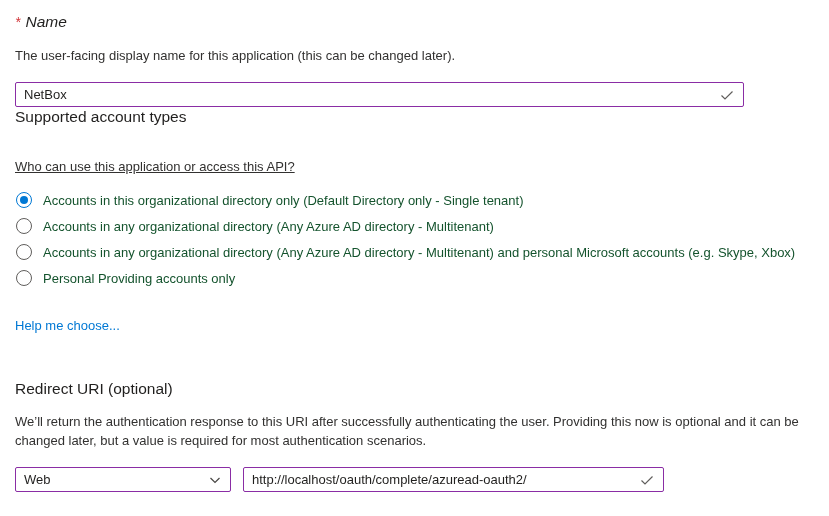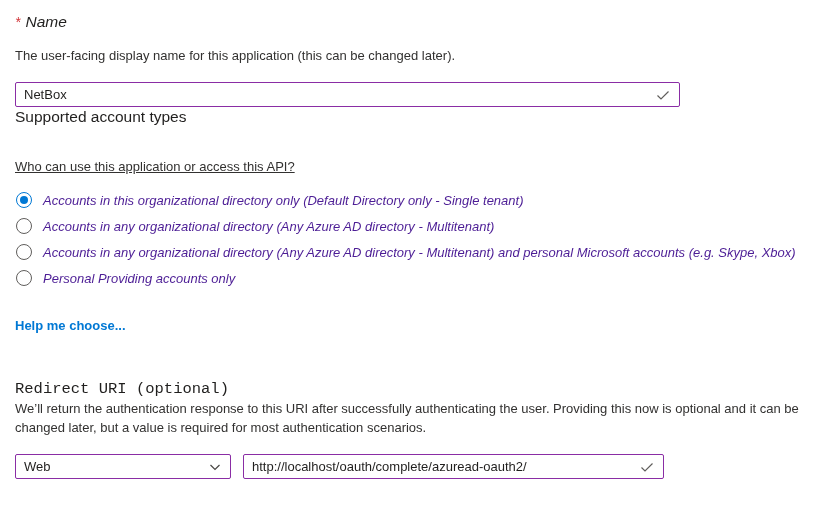--- a/index.html
+++ b/index.html
@@ -28,21 +28,21 @@
     max-width: 801px;
   }
 
   
   .name-title-row { margin-top: 1px; font-style: italic; }
   .name-desc { margin-top: 14px; }
 
   .input-wrap {
     position: relative;
     margin-top: 17px;
-    width: 665px;
+    width: 729px;
     height: 25px;
   }
   .text-input {
     width: 100%; height: 100%;
     border: 1px solid #8a2da5;
     border-radius: 2px;
     padding: 0 28px 0 8px;
     font-family: "Liberation Sans", sans-serif;
     font-size: 13px;
     color: #201f1e;
@@ -81,35 +81,34 @@
   .radio-outer.selected { border-color: #0078d4; }
   .radio-outer.selected::after {
     content: "";
     position: absolute;
     left: 50%; top: 50%;
     width: 8px; height: 8px;
     margin: -4px 0 0 -4px;
     border-radius: 50%;
     background: #0078d4;
   }
-  .radio-label { font-size: 13px; color: #4c1d95; font-style: italic; }
+  .radio-label { font-size: 13px; color: #14532d; }
 
   .help-link {
     display: inline-block;
     margin-top: 27px;
     font-size: 13px;
     color: #0078d4;
     text-decoration: none;
     cursor: pointer;
-    font-weight: bold;
-  }
-
-  
-  .ru-title { margin-top: 45px; font-family: Liberation Mono, monospace; }
-  .ru-desc { }
+  }
+
+  
+  .ru-title { margin-top: 45px; }
+  .ru-desc { margin-top: 13px; }
 
   .ru-row {
     margin-top: 17px;
     display: flex;
     align-items: center;
   }
   .platform-select {
     position: relative;
     width: 216px; height: 25px;
     border: 1px solid #8a2da5;

